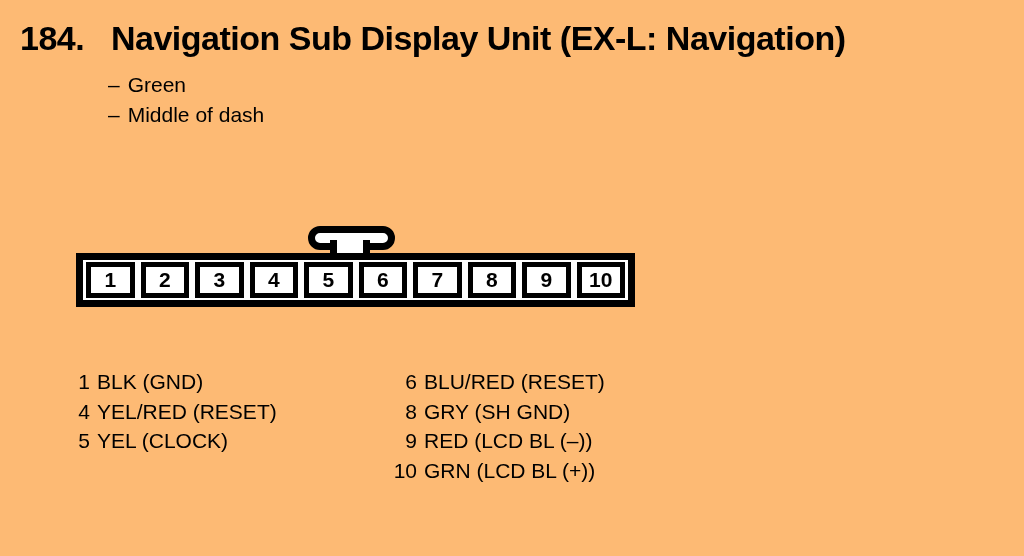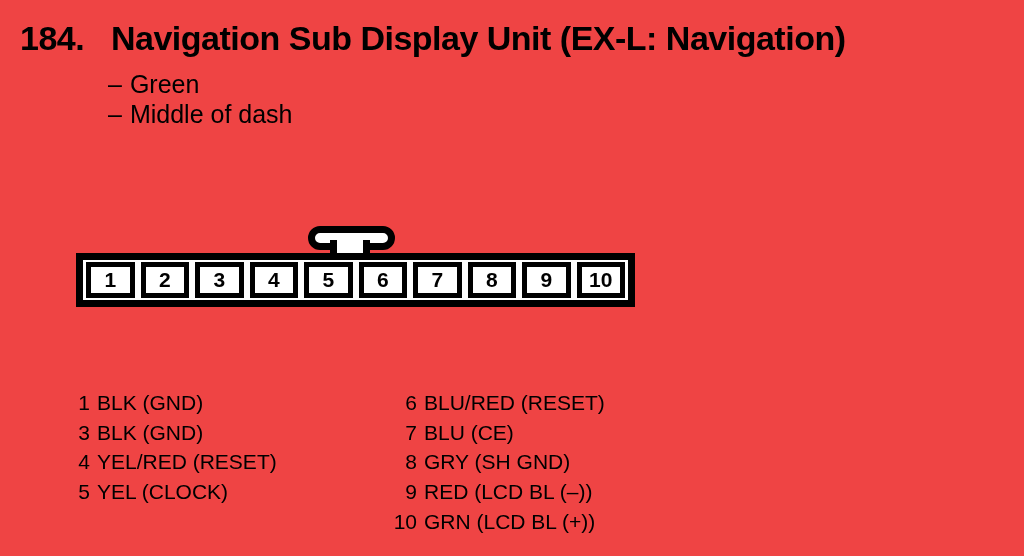--- a/index.html
+++ b/index.html
@@ -5,40 +5,40 @@
   html, body { margin: 0; padding: 0; }
   body {
     width: 1024px; height: 556px;
     background: #ffffff;
     font-family: "Liberation Sans", sans-serif;
     color: #000000;
   }
   .page {
     position: relative;
     width: 1024px; height: 556px;
-    background: #ef4444;
+    background: #fdba74;
     overflow: hidden;
   }
 
   
   .heading {
     position: absolute; left: 20px; top: 18px;
     display: flex;
     font-weight: bold;
     font-size: 34px;
     line-height: 1.2;
     letter-spacing: -0.5px;
     white-space: nowrap;
   }
   .heading-num { display: inline-block; width: 91px; }
 
   
   .notes {
     position: absolute; left: 108px; top: 70px;
-    font-size: 25px; line-height: 29.5px;
+    font-size: 21px; line-height: 29.5px;
     white-space: nowrap;
   }
   .note-dash { display: inline-block; margin-right: 8px; }
 
   
   .key-bar {
     position: absolute; left: 308px; top: 226px;
     width: 87px; height: 24px;
     box-sizing: border-box;
     border: 7px solid #000;
@@ -71,21 +71,21 @@
     box-sizing: border-box;
     border: 5px solid #000;
     background: #fff;
     display: flex; align-items: center; justify-content: center;
     font-weight: bold;
     font-size: 21px;
   }
 
   
   .pin-col {
-    position: absolute; top: 388px;
+    position: absolute; top: 367px;
     font-size: 21px; line-height: 29.7px;
     white-space: nowrap;
   }
   .pin-col-left  { left: 60px; }
   .pin-col-right { left: 384px; }
   .pin-num {
     display: inline-block;
     text-align: right;
     margin-right: 7px;
   }
@@ -145,36 +145,30 @@
     <div class="pin-cell">
         <span>10</span>
       </div>
   </div>
 
   <div class="pin-col pin-col-left">
     <div class="pin-row">
       <span class="pin-num">1</span><span class="pin-label">BLK (GND)</span>
     </div>
     <div class="pin-row">
-      <span class="pin-num">3</span><span class="pin-label">BLK (GND)</span>
-    </div>
-    <div class="pin-row">
       <span class="pin-num">4</span><span class="pin-label">YEL/RED (RESET)</span>
     </div>
     <div class="pin-row">
       <span class="pin-num">5</span><span class="pin-label">YEL (CLOCK)</span>
     </div>
   </div>
 
   <div class="pin-col pin-col-right">
     <div class="pin-row">
       <span class="pin-num">6</span><span class="pin-label">BLU/RED (RESET)</span>
-    </div>
-    <div class="pin-row">
-      <span class="pin-num">7</span><span class="pin-label">BLU (CE)</span>
     </div>
     <div class="pin-row">
       <span class="pin-num">8</span><span class="pin-label">GRY (SH GND)</span>
     </div>
     <div class="pin-row">
       <span class="pin-num">9</span><span class="pin-label">RED (LCD BL (–))</span>
     </div>
     <div class="pin-row">
       <span class="pin-num">10</span><span class="pin-label">GRN (LCD BL (+))</span>
     </div>

